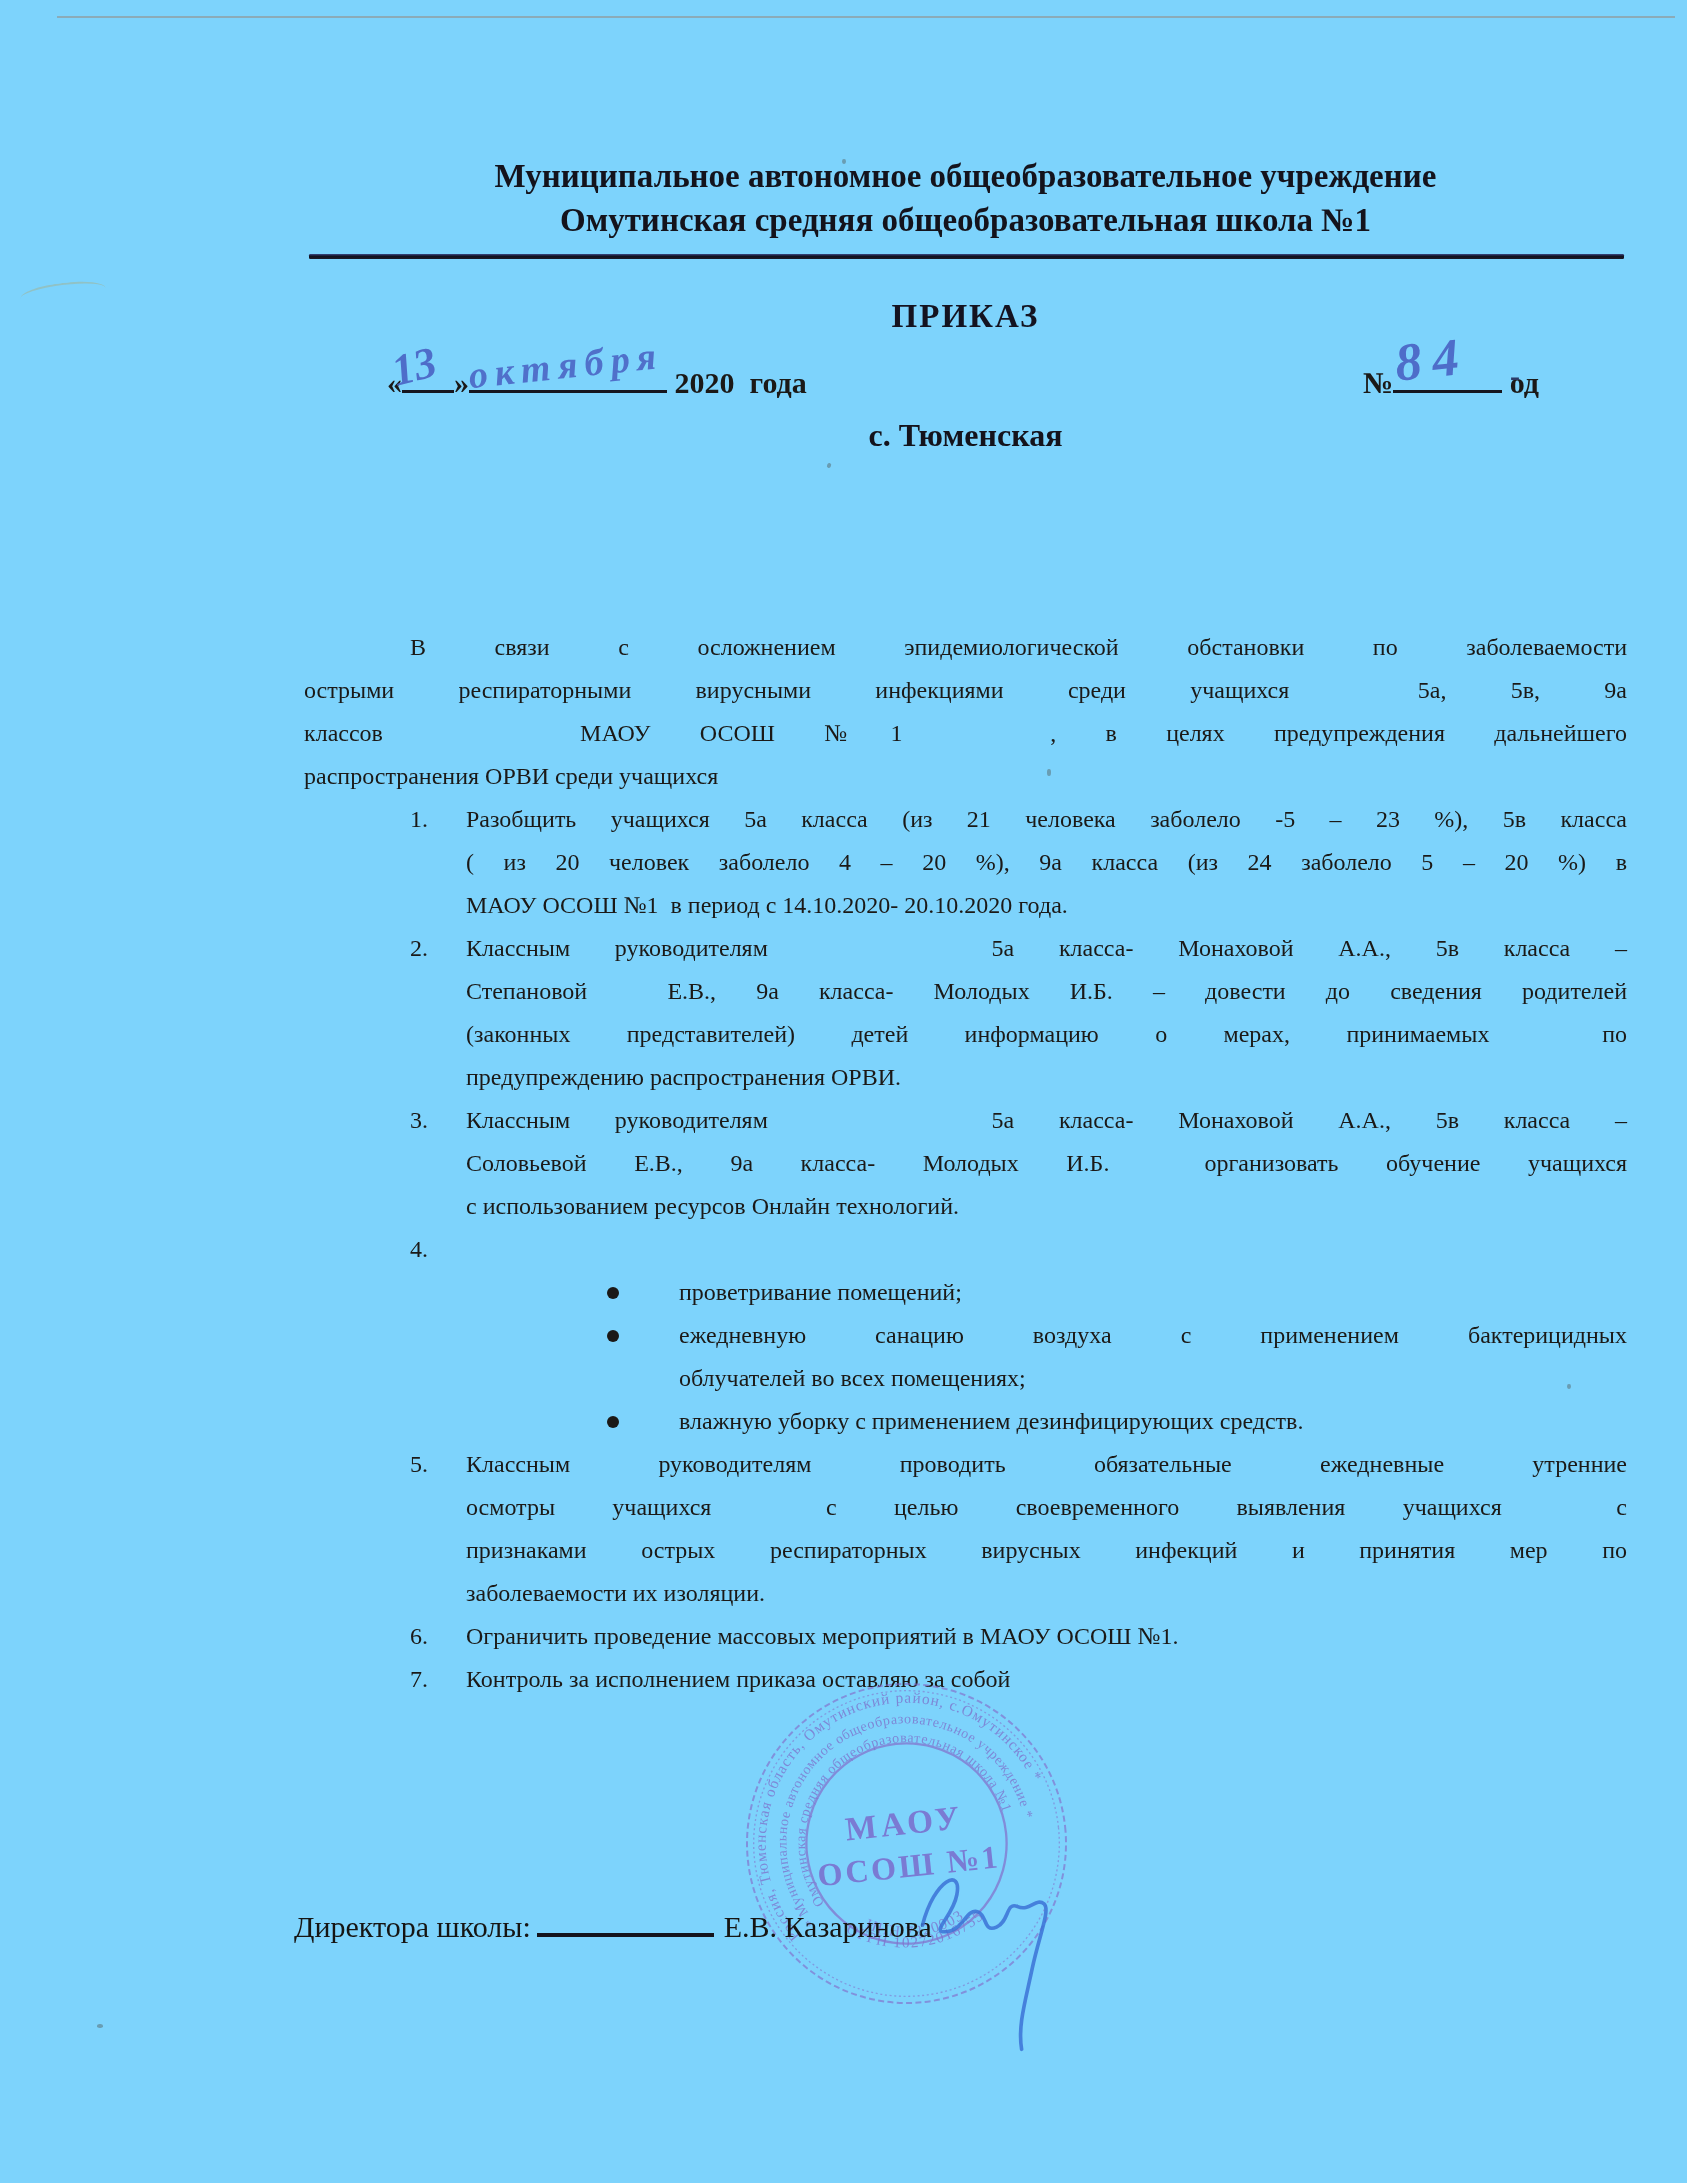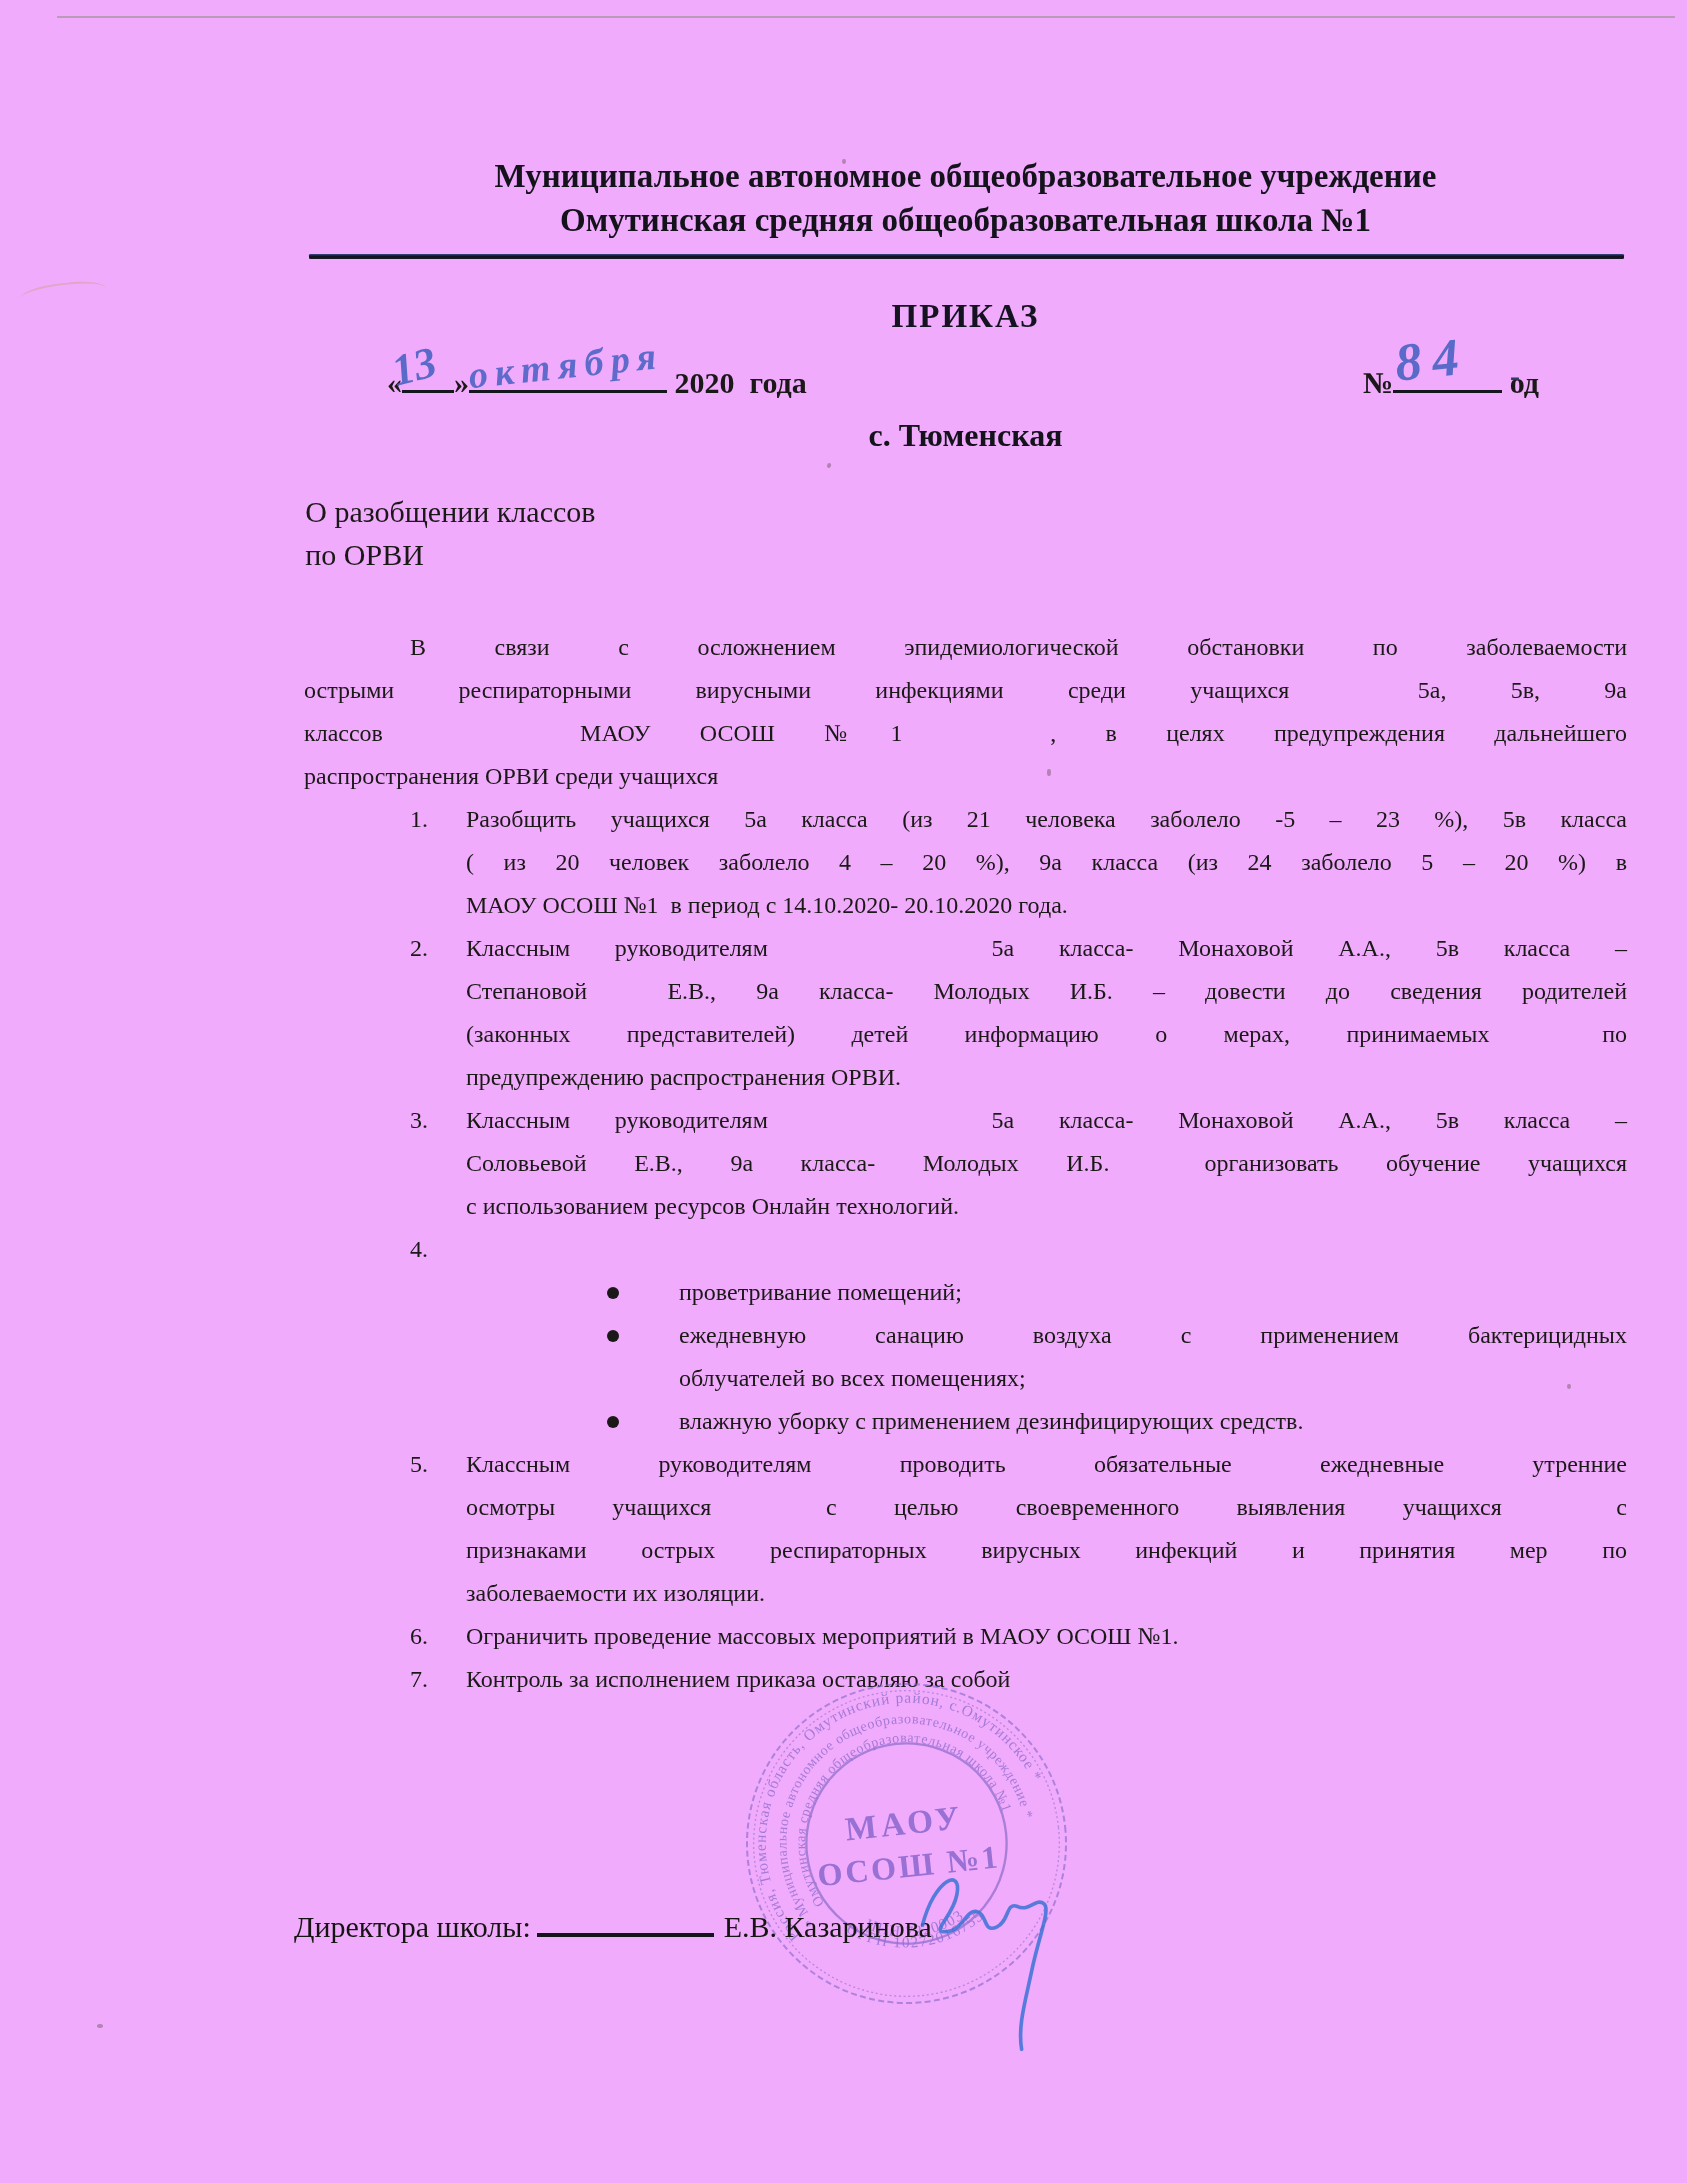--- a/index.html
+++ b/index.html
@@ -1,19 +1,19 @@
 <!DOCTYPE html>
 <html style="font-size:10.6px"><head>
 <meta charset="utf-8">
 <style>
   html,body{margin:0;padding:0;background:#6b6b6b;}
   .page{
     position:relative;
     width:1687px;height:2183px;
-    background:#f0abfc;
+    background:#7dd3fc;
     overflow:hidden;
     font-family:"Liberation Serif","DejaVu Serif",serif;
     color:#1b1917;
   }
   .content{position:absolute;left:304px;top:0;width:1323px;height:2183px;}
   
   .header{
     position:absolute;top:154px;left:0;width:1323px;
     text-align:center;font-weight:bold;font-size:33px;line-height:44px;
     white-space:pre-line;color:#14131c;
@@ -117,22 +117,20 @@
       </div>
       <div class="num-right">
         <span>№</span><span class="blank blank-num"></span> <span>од</span>
         <span class="hw hw-num">84</span>
         <span class="hw-dash">-</span>
       </div>
     </div>
 
     <div class="place">с. Тюменская</div>
 
-    <div class="subject">О разобщении классов
-по ОРВИ</div>
 
     <div class="bodytext">
       <div class="jlines indent-first">
           <div class="jline">В связи с осложнением эпидемиологической обстановки по заболеваемости</div>
           <div class="jline">острыми респираторными вирусными инфекциями среди учащихся&nbsp; 5а, 5в, 9а</div>
           <div class="jline">классов &nbsp;&nbsp; МАОУ ОСОШ №1 &nbsp; , в целях предупреждения дальнейшего</div>
           <div class="jline">распространения ОРВИ среди учащихся</div>
         </div>
 
       <div class="item">

